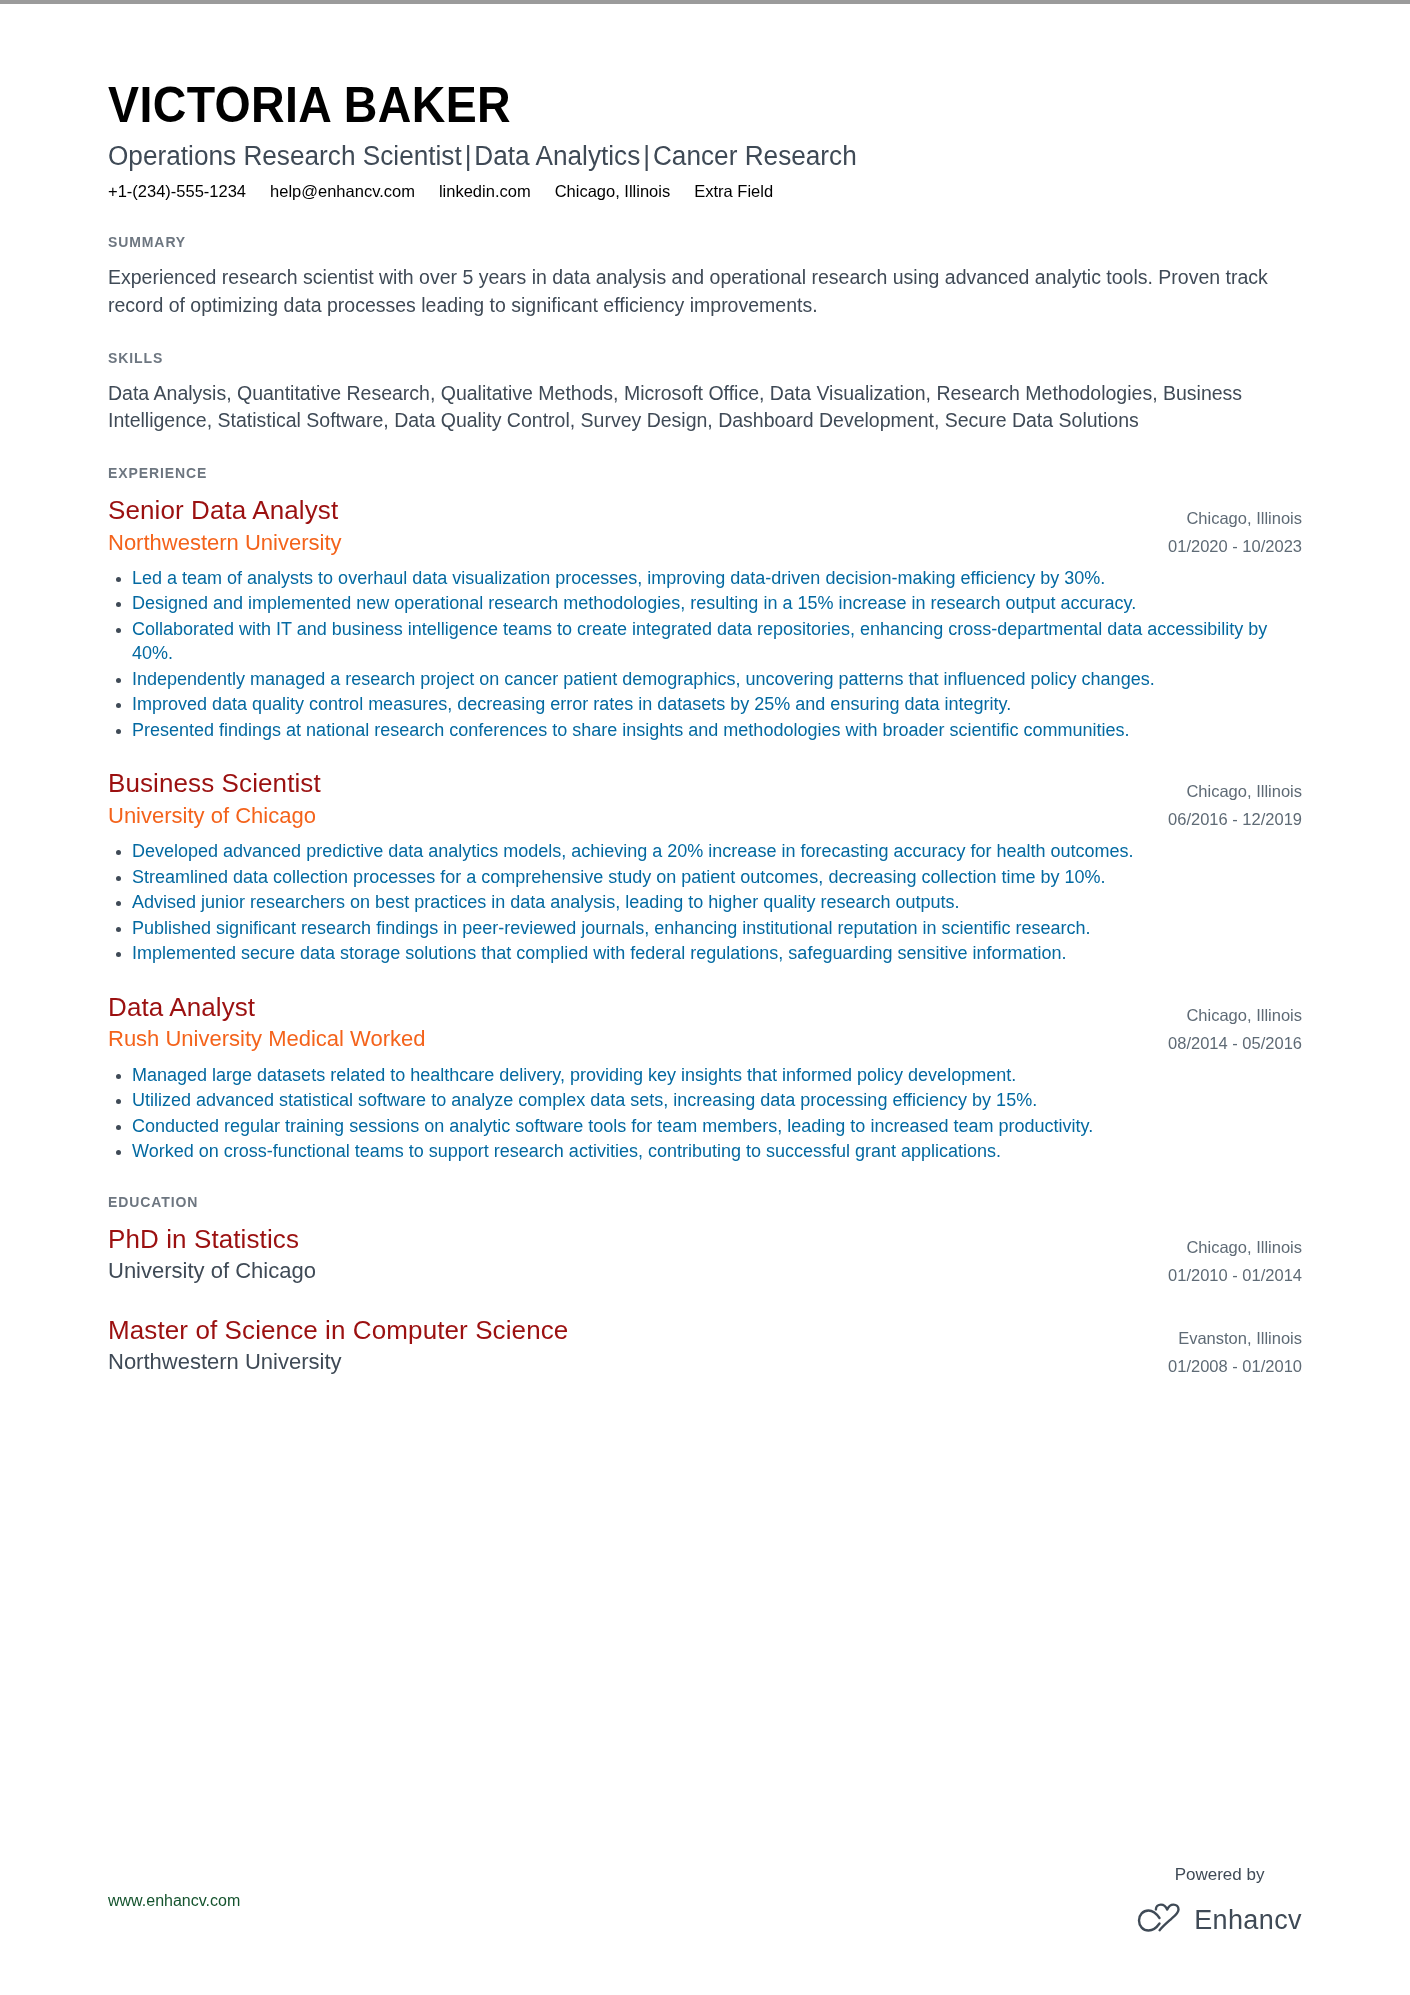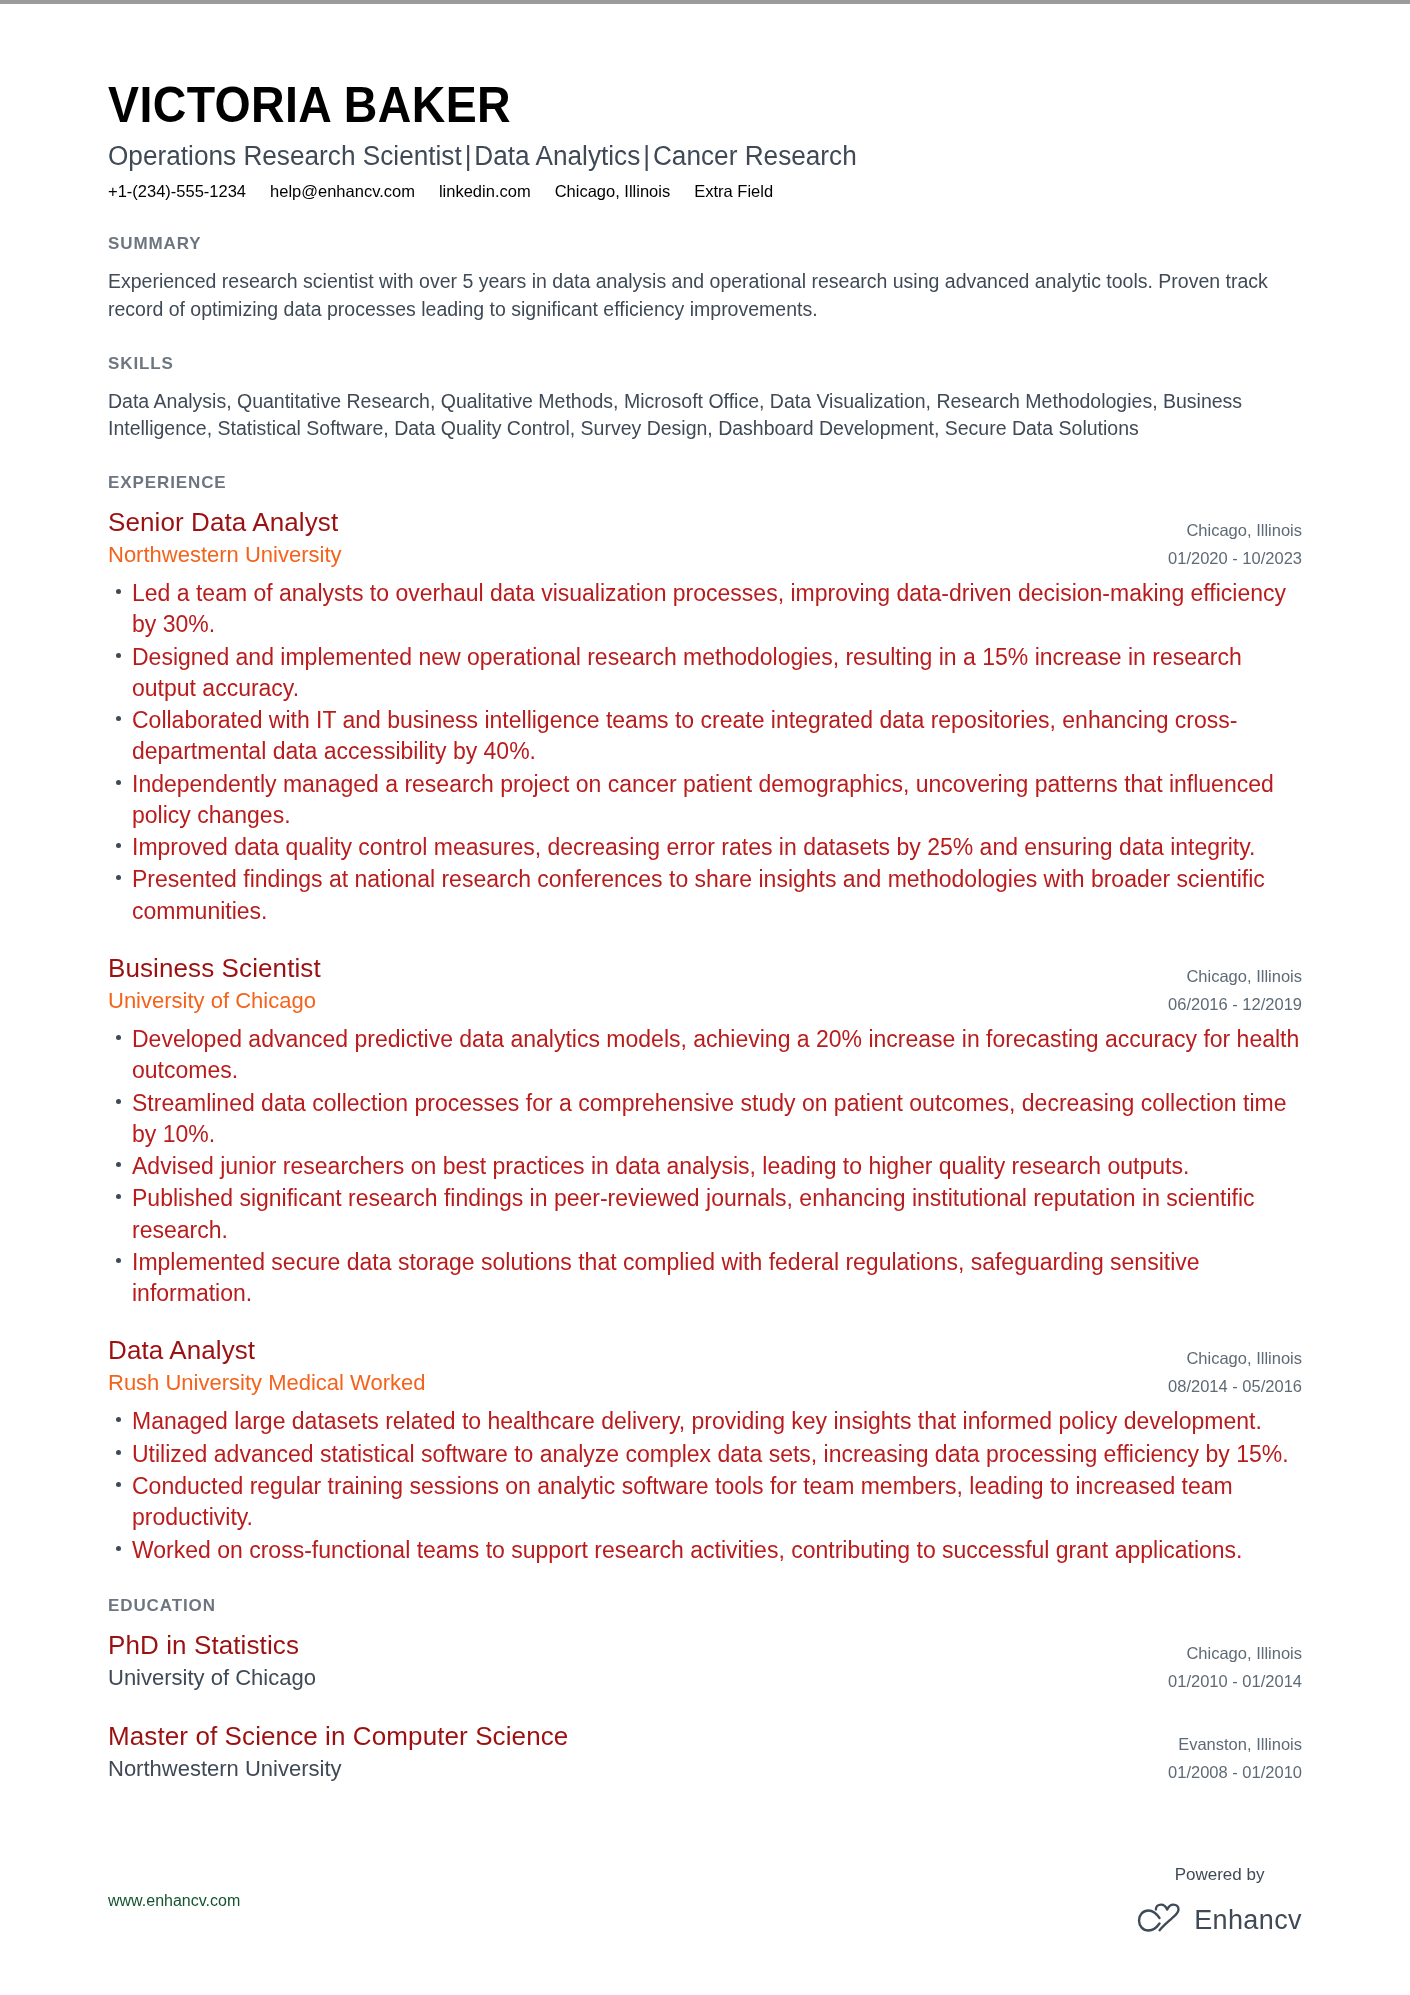--- a/index.html
+++ b/index.html
@@ -65,21 +65,21 @@
     color: #000000;
     margin-right: 24px;
     white-space: nowrap;
     line-height: 1.5;
   }
   .contact-item:last-child { margin-right: 0; }
 
   
   .section { margin-top: 30px; }
   .section-title {
-    font-size: 17px;
+    font-size: 14px;
     font-weight: bold;
     letter-spacing: 0.9px;
     color: #6d7680;
     text-transform: uppercase;
     margin: 0 0 14px 0;
   }
   .body-text {
     font-size: 19.5px;
     color: #3f4a56;
     line-height: 1.42;
@@ -124,22 +124,22 @@
   }
 
   ul.bullets {
     list-style: none;
     margin: 6px 0 0 0;
     padding: 0;
   }
   ul.bullets li {
     position: relative;
     padding-left: 24px;
-    font-size: 23px;
-    color: #b91c1c;
+    font-size: 18px;
+    color: #0369a1;
     line-height: 1.36;
     margin-bottom: 1px;
   }
   ul.bullets li::before {
     content: "";
     position: absolute;
     left: 8px;
     top: 11px;
     width: 5px;
     height: 5px;

